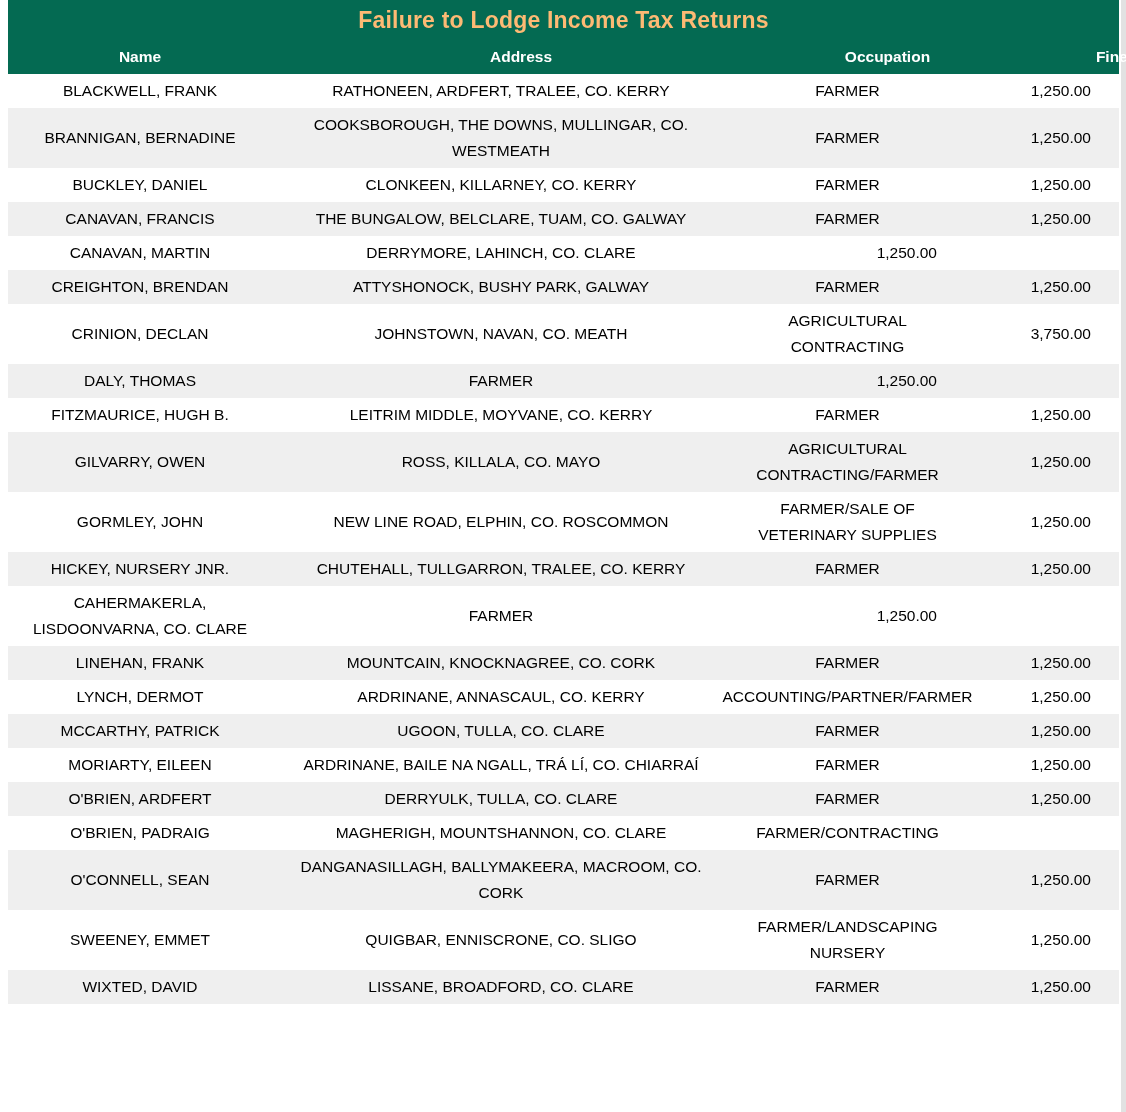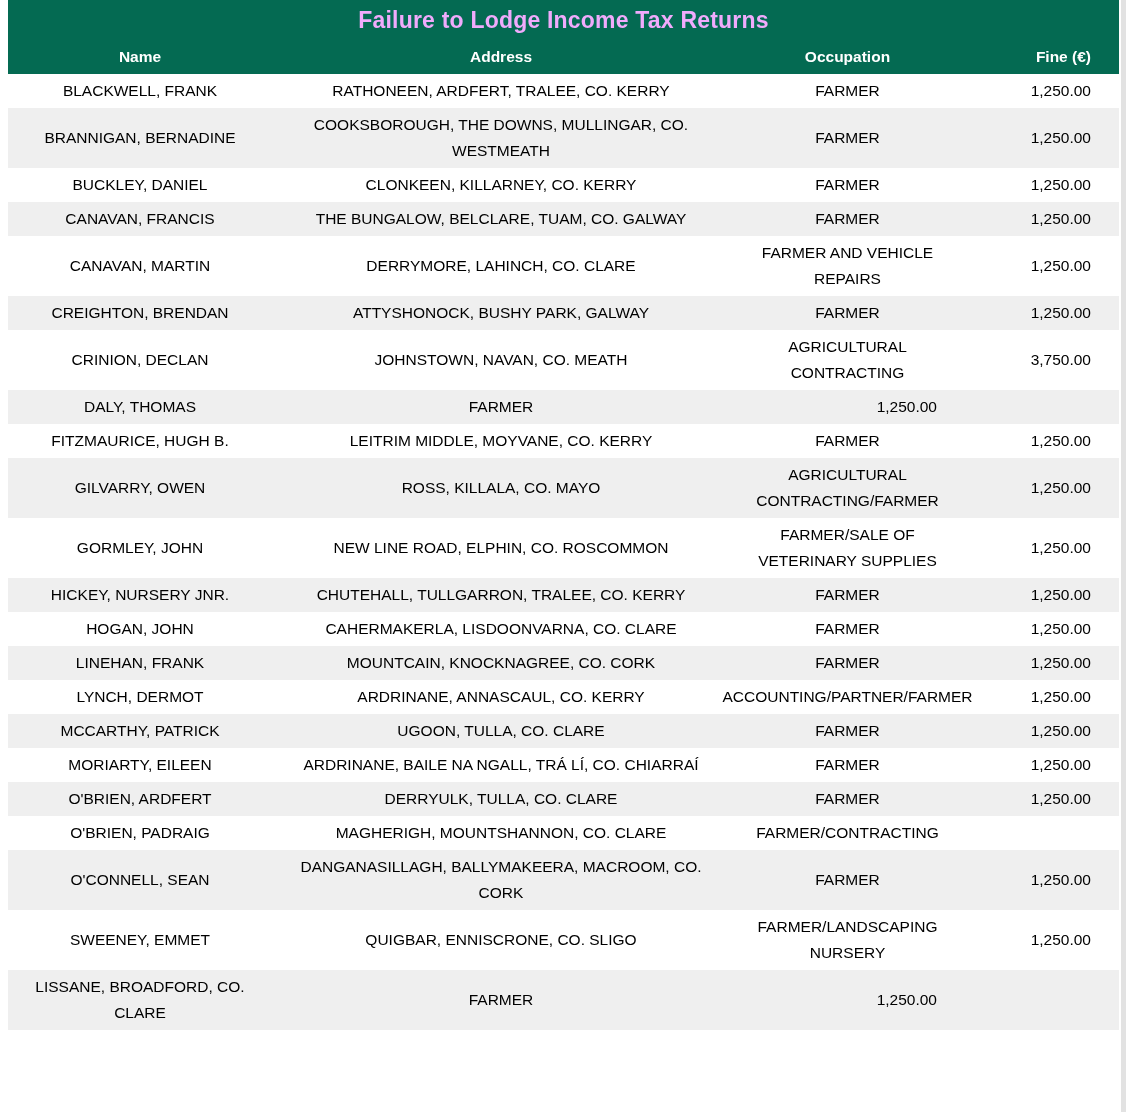--- a/index.html
+++ b/index.html
@@ -15,37 +15,38 @@
     background: #ffffff;
     box-sizing: border-box;
     border-right: 5px solid #e2e2e2;
   }
   .table-wrap {
     margin-left: 8px;
     width: 1111px;
   }
   .title-bar {
     background: var(--accent, #046a52);
-    color: #f0abfc;
+    color: #fdba74;
     height: 40px;
     display: flex;
     align-items: center;
     justify-content: center;
     font-size: 23px;
     font-weight: bold;
     letter-spacing: 0.2px;
   }
   .header-row {
     background: var(--accent, #046a52);
     color: #ffffff;
     display: grid;
     grid-template-columns: 264px 458px 235px 154px;
     height: 34px;
     font-size: 17px;
     font-weight: bold;
+    gap: 20px;
   }
   .header-row .cell {
     display: flex;
     align-items: center;
     justify-content: center;
   }
   .header-row .cell.fine {
     justify-content: flex-end;
     padding-right: 28px;
   }
@@ -109,21 +110,20 @@
       </div>
       <div class="row">
         <div class="cell">CANAVAN, FRANCIS</div>
         <div class="cell">THE BUNGALOW, BELCLARE, TUAM, CO. GALWAY</div>
         <div class="cell">FARMER</div>
         <div class="cell fine">1,250.00</div>
       </div>
       <div class="row">
         <div class="cell">CANAVAN, MARTIN</div>
         <div class="cell">DERRYMORE, LAHINCH, CO. CLARE</div>
-        <div class="cell">FARMER AND VEHICLE REPAIRS</div>
         <div class="cell fine">1,250.00</div>
       </div>
       <div class="row">
         <div class="cell">CREIGHTON, BRENDAN</div>
         <div class="cell">ATTYSHONOCK, BUSHY PARK, GALWAY</div>
         <div class="cell">FARMER</div>
         <div class="cell fine">1,250.00</div>
       </div>
       <div class="row">
         <div class="cell">CRINION, DECLAN</div>
@@ -154,21 +154,20 @@
         <div class="cell">FARMER/SALE OF VETERINARY SUPPLIES</div>
         <div class="cell fine">1,250.00</div>
       </div>
       <div class="row">
         <div class="cell">HICKEY, NURSERY JNR.</div>
         <div class="cell">CHUTEHALL, TULLGARRON, TRALEE, CO. KERRY</div>
         <div class="cell">FARMER</div>
         <div class="cell fine">1,250.00</div>
       </div>
       <div class="row">
-        <div class="cell">HOGAN, JOHN</div>
         <div class="cell">CAHERMAKERLA, LISDOONVARNA, CO. CLARE</div>
         <div class="cell">FARMER</div>
         <div class="cell fine">1,250.00</div>
       </div>
       <div class="row">
         <div class="cell">LINEHAN, FRANK</div>
         <div class="cell">MOUNTCAIN, KNOCKNAGREE, CO. CORK</div>
         <div class="cell">FARMER</div>
         <div class="cell fine">1,250.00</div>
       </div>
@@ -207,20 +206,21 @@
         <div class="cell">FARMER</div>
         <div class="cell fine">1,250.00</div>
       </div>
       <div class="row">
         <div class="cell">SWEENEY, EMMET</div>
         <div class="cell">QUIGBAR, ENNISCRONE, CO. SLIGO</div>
         <div class="cell">FARMER/LANDSCAPING NURSERY</div>
         <div class="cell fine">1,250.00</div>
       </div>
       <div class="row">
+        <div class="cell">WIXTED, DAVID</div>
         <div class="cell">LISSANE, BROADFORD, CO. CLARE</div>
         <div class="cell">FARMER</div>
         <div class="cell fine">1,250.00</div>
       </div>
     </div>
 
   </div>
 </div>
 
 </body></html>

